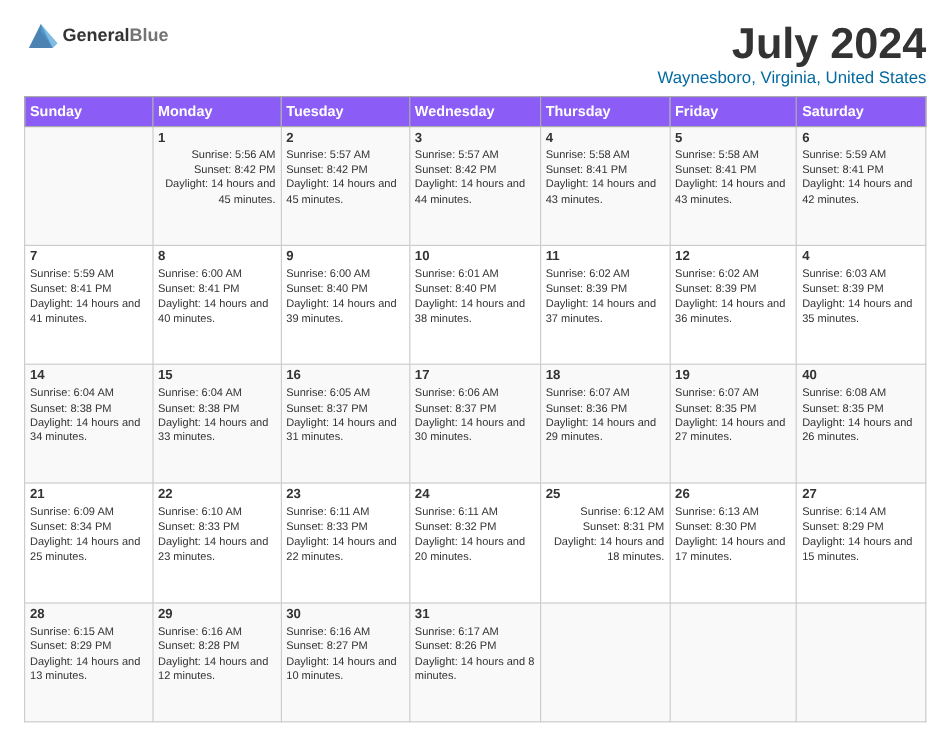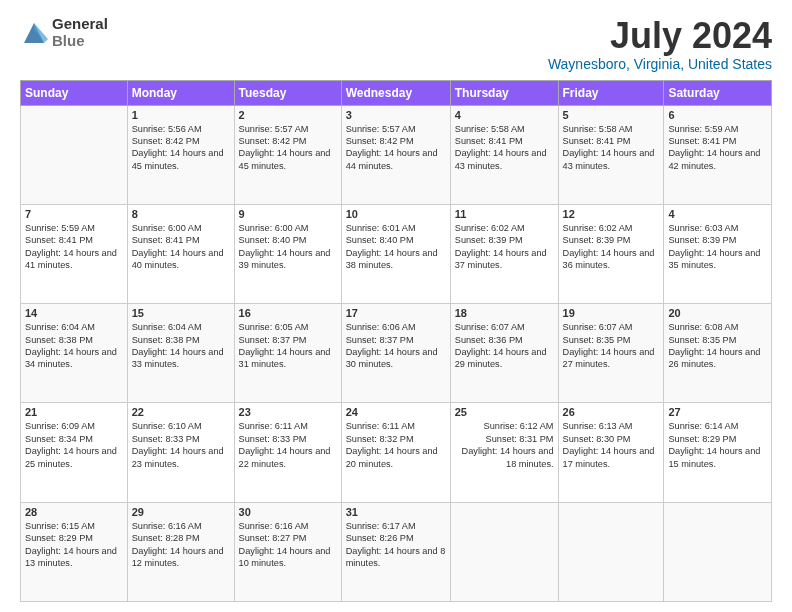--- a/index.html
+++ b/index.html
@@ -23,21 +23,21 @@
       align-items: flex-start;
       margin-bottom: 8px;
     }
     .logo {
       display: flex;
       align-items: center;
       gap: 4px;
     }
     .logo-text {
       display: flex;
-      flex-direction: column;
+      flex-direction: row;
       line-height: 1.1;
     }
     .logo-general {
       font-size: 15px;
       font-weight: bold;
       color: #333;
     }
     .logo-blue {
       font-size: 15px;
       font-weight: bold;
@@ -130,21 +130,21 @@
           <th>Thursday</th>
           <th>Friday</th>
           <th>Saturday</th>
         </tr>
     </thead>
     <tbody id="calendar-body">
     <tr>
           <td></td>
           <td>
             <div class="day-number">1</div>
-            <div class="cell-text" style="white-space: pre-line;">Sunrise: 5:56 AM
+            <div class="cell-text" style="white-space: pre-line; text-align: right;">Sunrise: 5:56 AM
 Sunset: 8:42 PM
 Daylight: 14 hours and 45 minutes.</div>
           </td>
           <td>
             <div class="day-number">2</div>
             <div class="cell-text" style="white-space: pre-line;">Sunrise: 5:57 AM
 Sunset: 8:42 PM
 Daylight: 14 hours and 45 minutes.</div>
           </td>
           <td>
@@ -247,21 +247,21 @@
 Sunset: 8:36 PM
 Daylight: 14 hours and 29 minutes.</div>
           </td>
           <td>
             <div class="day-number">19</div>
             <div class="cell-text" style="white-space: pre-line;">Sunrise: 6:07 AM
 Sunset: 8:35 PM
 Daylight: 14 hours and 27 minutes.</div>
           </td>
           <td>
-            <div class="day-number">20</div>
+            <div class="day-number">40</div>
             <div class="cell-text" style="white-space: pre-line;">Sunrise: 6:08 AM
 Sunset: 8:35 PM
 Daylight: 14 hours and 26 minutes.</div>
           </td>
         </tr>
         <tr>
           <td>
             <div class="day-number">21</div>
             <div class="cell-text" style="white-space: pre-line;">Sunrise: 6:09 AM
 Sunset: 8:34 PM

